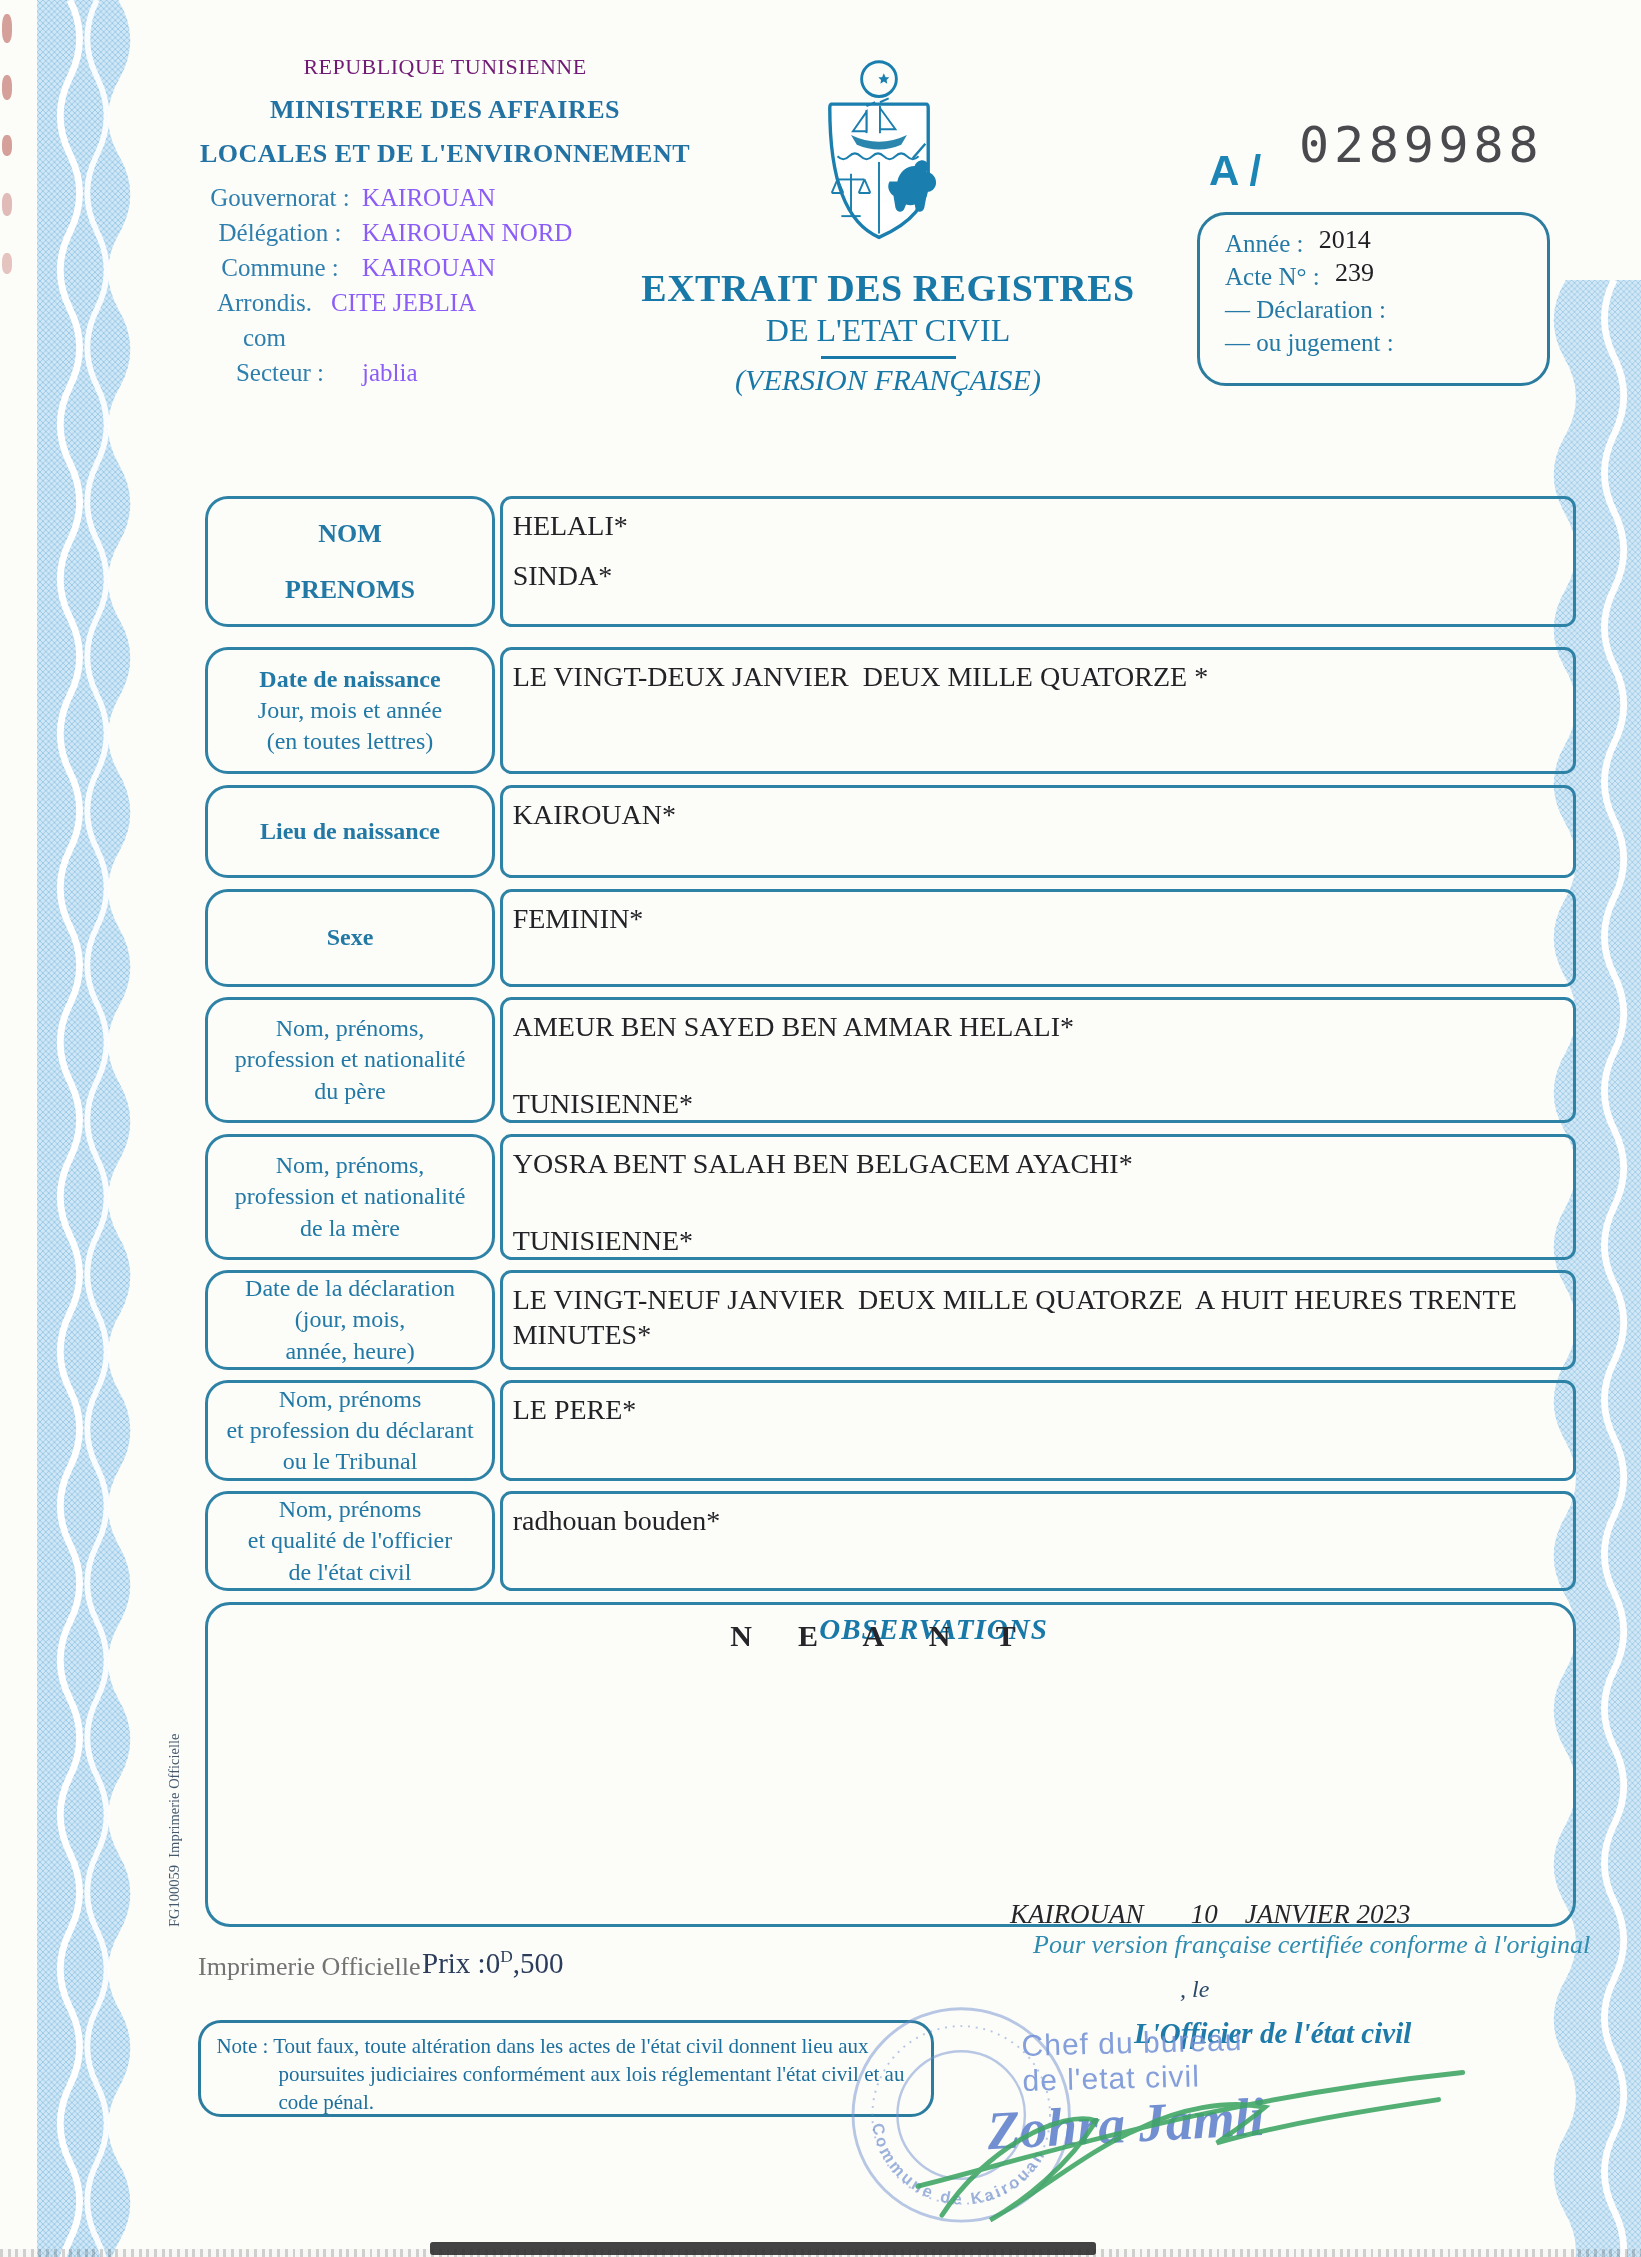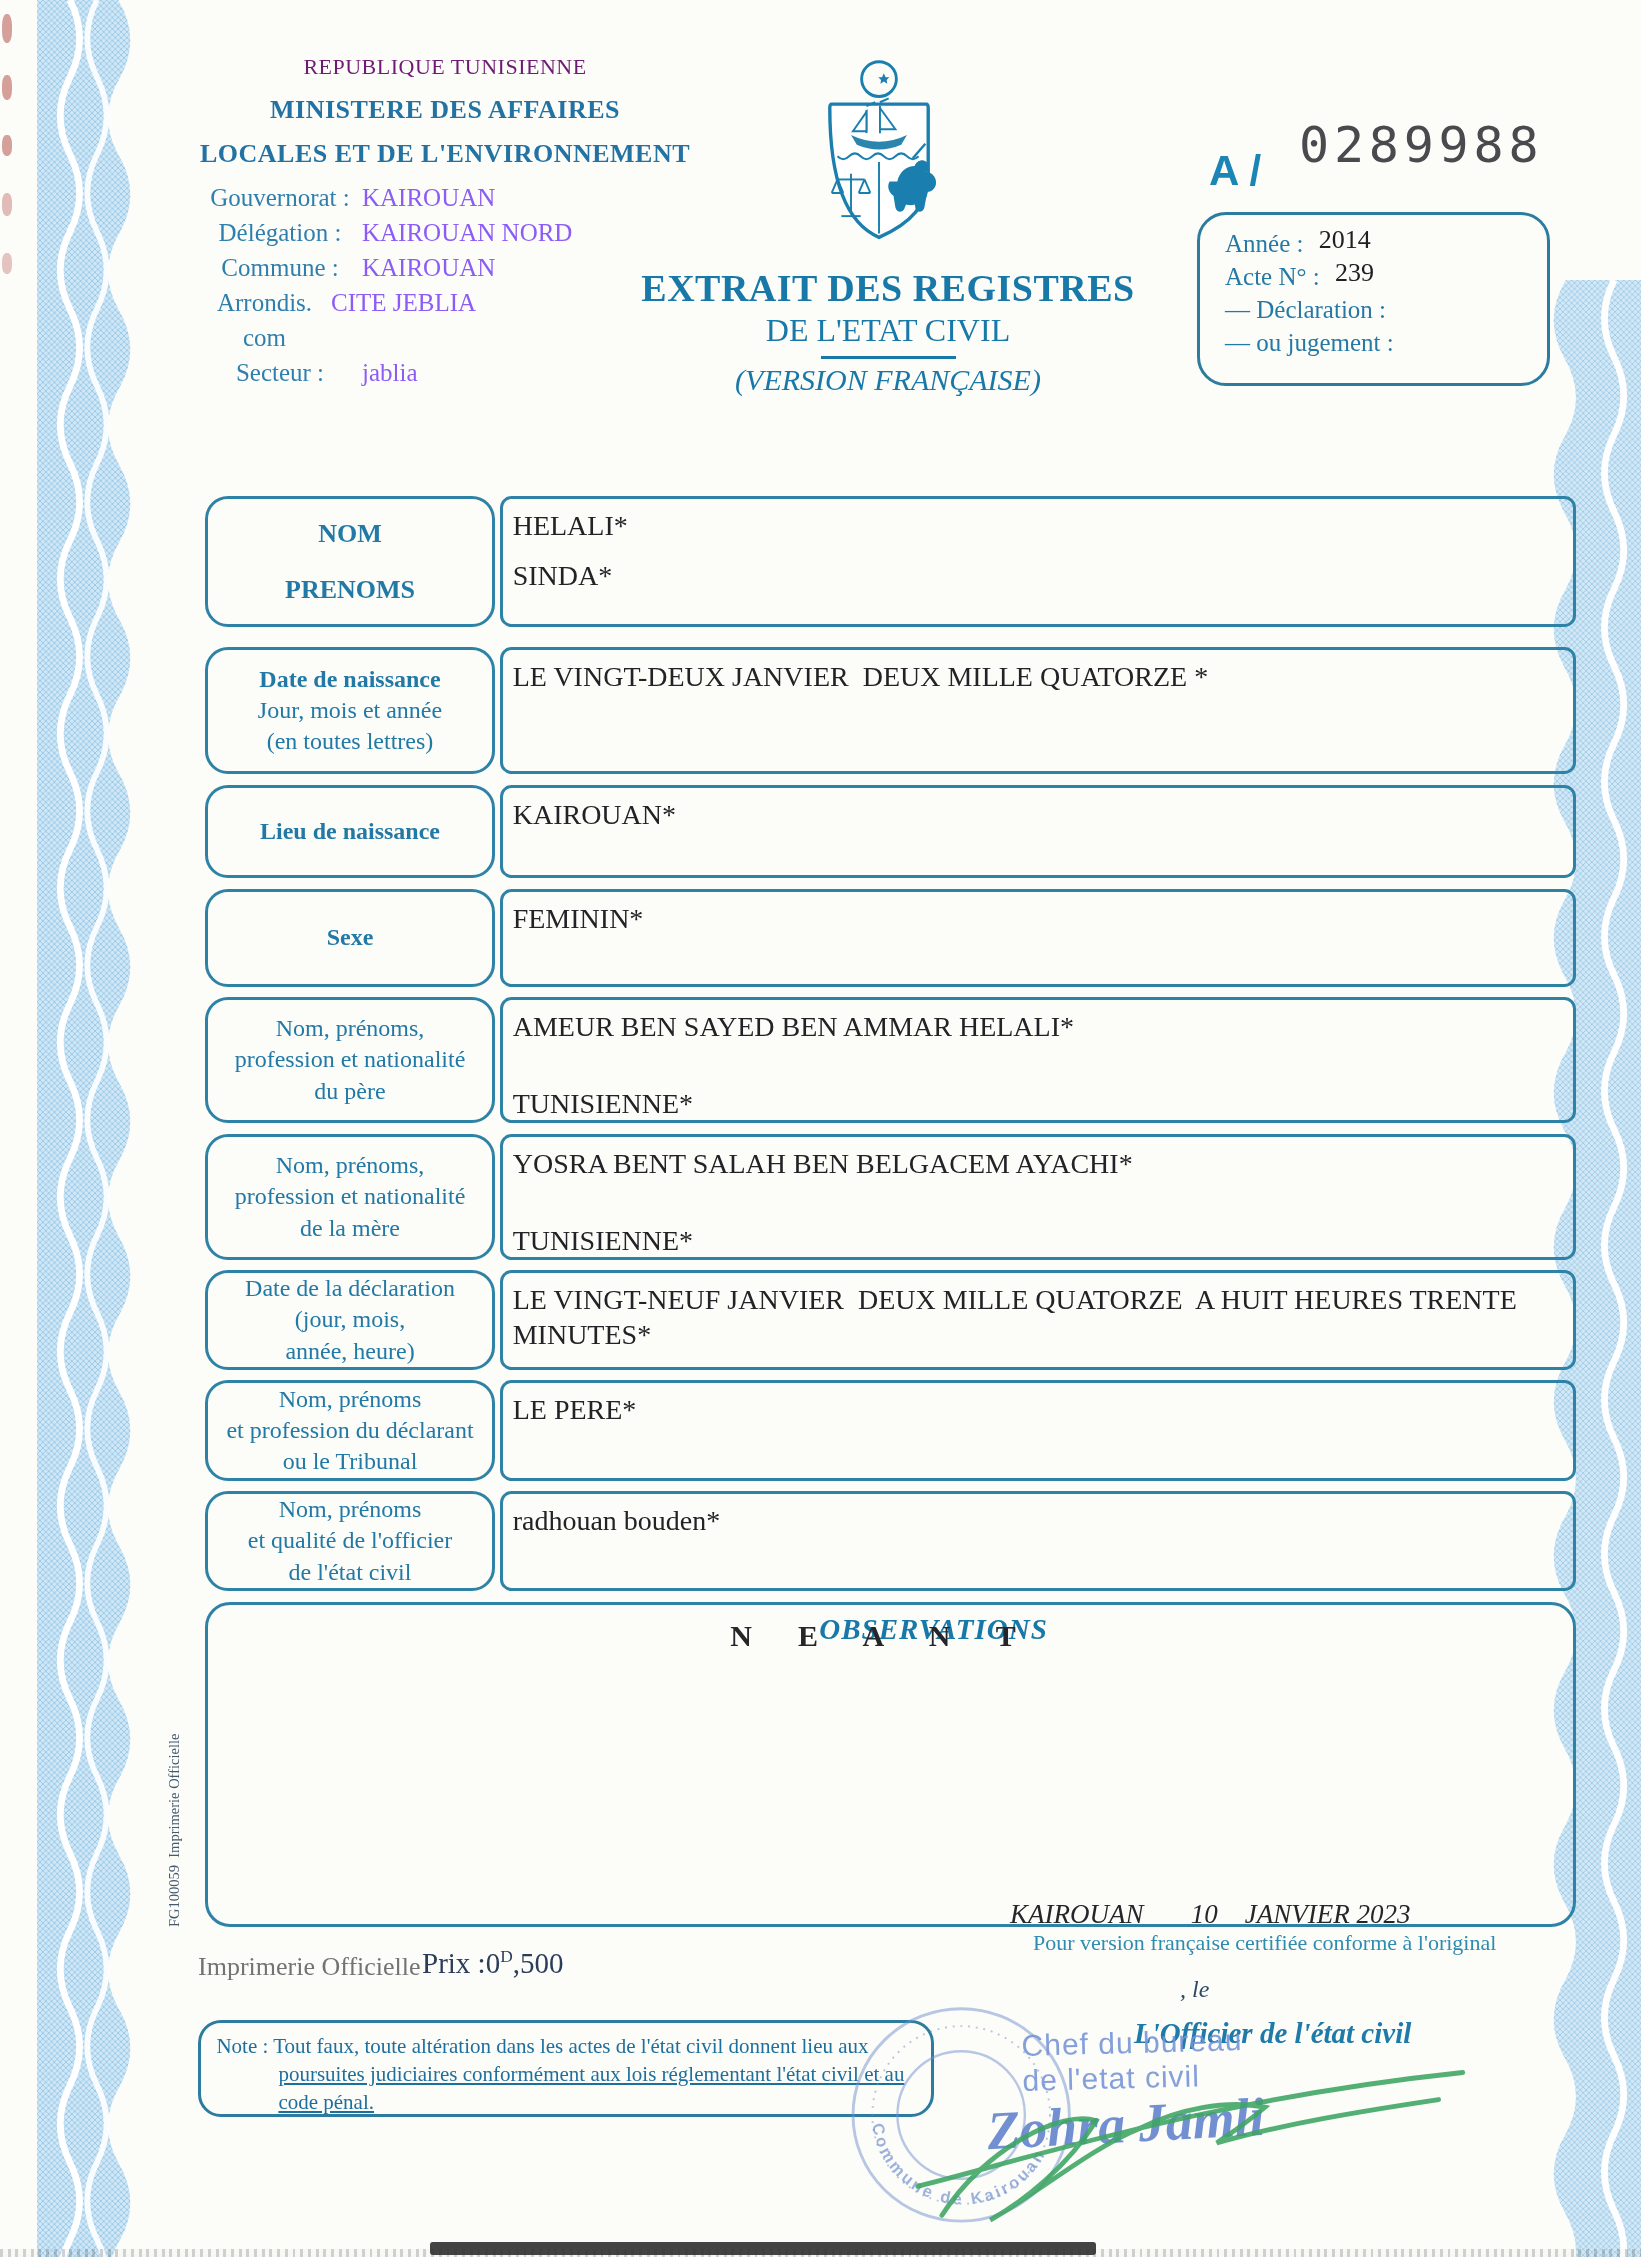--- a/index.html
+++ b/index.html
@@ -67,30 +67,30 @@
              color:#1878a8;font-weight:bold;font-style:italic;font-size:29px;letter-spacing:1px;}
   .obs-value{position:absolute;left:50%;top:13.5px;transform:translateX(calc(-50% - 11.6px));
              color:#26262a;font-weight:bold;font-size:30px;letter-spacing:11.6px;word-spacing:15.4px;}
 
   
   .side-code{position:absolute;left:166px;top:1927px;transform:rotate(-90deg);transform-origin:0 0;
              font-size:14.5px;color:#44596e;white-space:pre;}
   .imprimerie{position:absolute;left:198px;top:1952px;font-size:26px;color:#737373;}
   .prix{position:absolute;left:422px;top:1946px;font-size:29px;color:#2c3d5c;}
   .prix sup{font-size:17.4px;}
-  .certif{position:absolute;left:1033px;top:1930px;width:579px;font-size:22px;
+  .certif{position:absolute;left:1033px;top:1930px;width:579px;font-size:26px;font-style:italic;
           color:#2e8cb0;}
   .place-date{position:absolute;left:1010px;top:1899px;font-size:27px;color:#26262a;white-space:pre;font-style:italic;}
   .le{position:absolute;left:1180px;top:1976px;font-size:24px;font-style:italic;color:#2a4a66;}
   .officer-title{position:absolute;left:1134px;top:2017px;font-size:29px;font-weight:bold;
                  font-style:italic;color:#1e7aa9;}
   .note-box{position:absolute;left:198px;top:2020px;width:736px;height:97px;box-sizing:border-box;
             border:3.4px solid #2b7c9e;border-radius:23px;padding:8.7px 9.7px 0 15.4px;
             font-size:21px;color:#1d6f9e;line-height:1.35;}
-  .note-box .ind{padding-left:62px;text-decoration:underline;}
+  .note-box .ind{padding-left:62px;}
 
   
   .office-stamp{position:absolute;left:1022px;top:2026px;font-family:"Liberation Sans",sans-serif;
                 font-size:30px;color:rgba(116,146,214,.88);transform:rotate(-1.5deg);
                 letter-spacing:1px;line-height:1.15;}
   .signature-name{position:absolute;left:987px;top:2093px;font-size:54px;font-weight:bold;
                   font-style:italic;color:rgba(99,131,205,.9);transform:rotate(-3deg);}
   .round-stamp{position:absolute;left:826px;top:1970px;}
   .pen{position:absolute;left:898px;top:2032px;}
 

